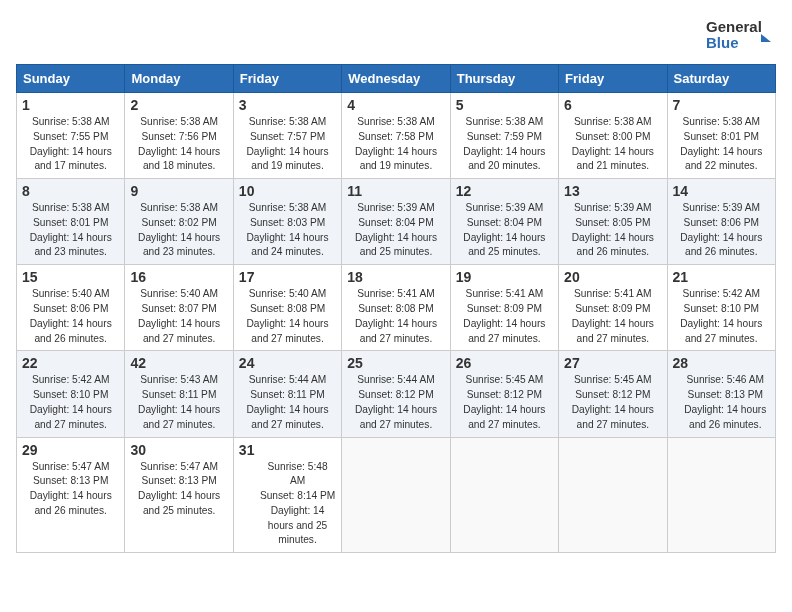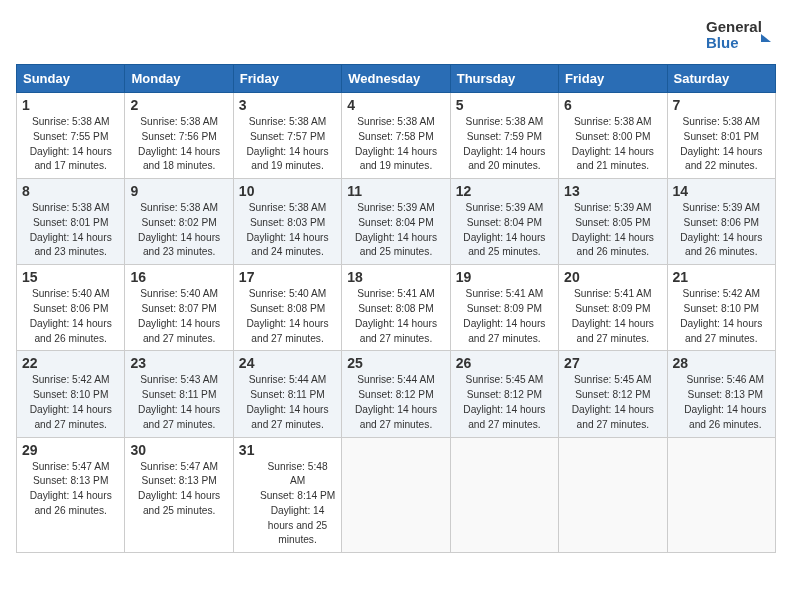--- a/index.html
+++ b/index.html
@@ -240,21 +240,21 @@
         </td>
       </tr>
       <tr>
         <td>
           <span class="day-num">22</span>
           <div class="day-info" style="white-space: pre-line;">Sunrise: 5:42 AM
 Sunset: 8:10 PM
 Daylight: 14 hours and 27 minutes.</div>
         </td>
         <td>
-          <span class="day-num">23</span>
+          <span class="day-num">42</span>
           <div class="day-info" style="white-space: pre-line;">Sunrise: 5:43 AM
 Sunset: 8:11 PM
 Daylight: 14 hours and 27 minutes.</div>
         </td>
         <td>
           <span class="day-num">24</span>
           <div class="day-info" style="white-space: pre-line;">Sunrise: 5:44 AM
 Sunset: 8:11 PM
 Daylight: 14 hours and 27 minutes.</div>
         </td>

